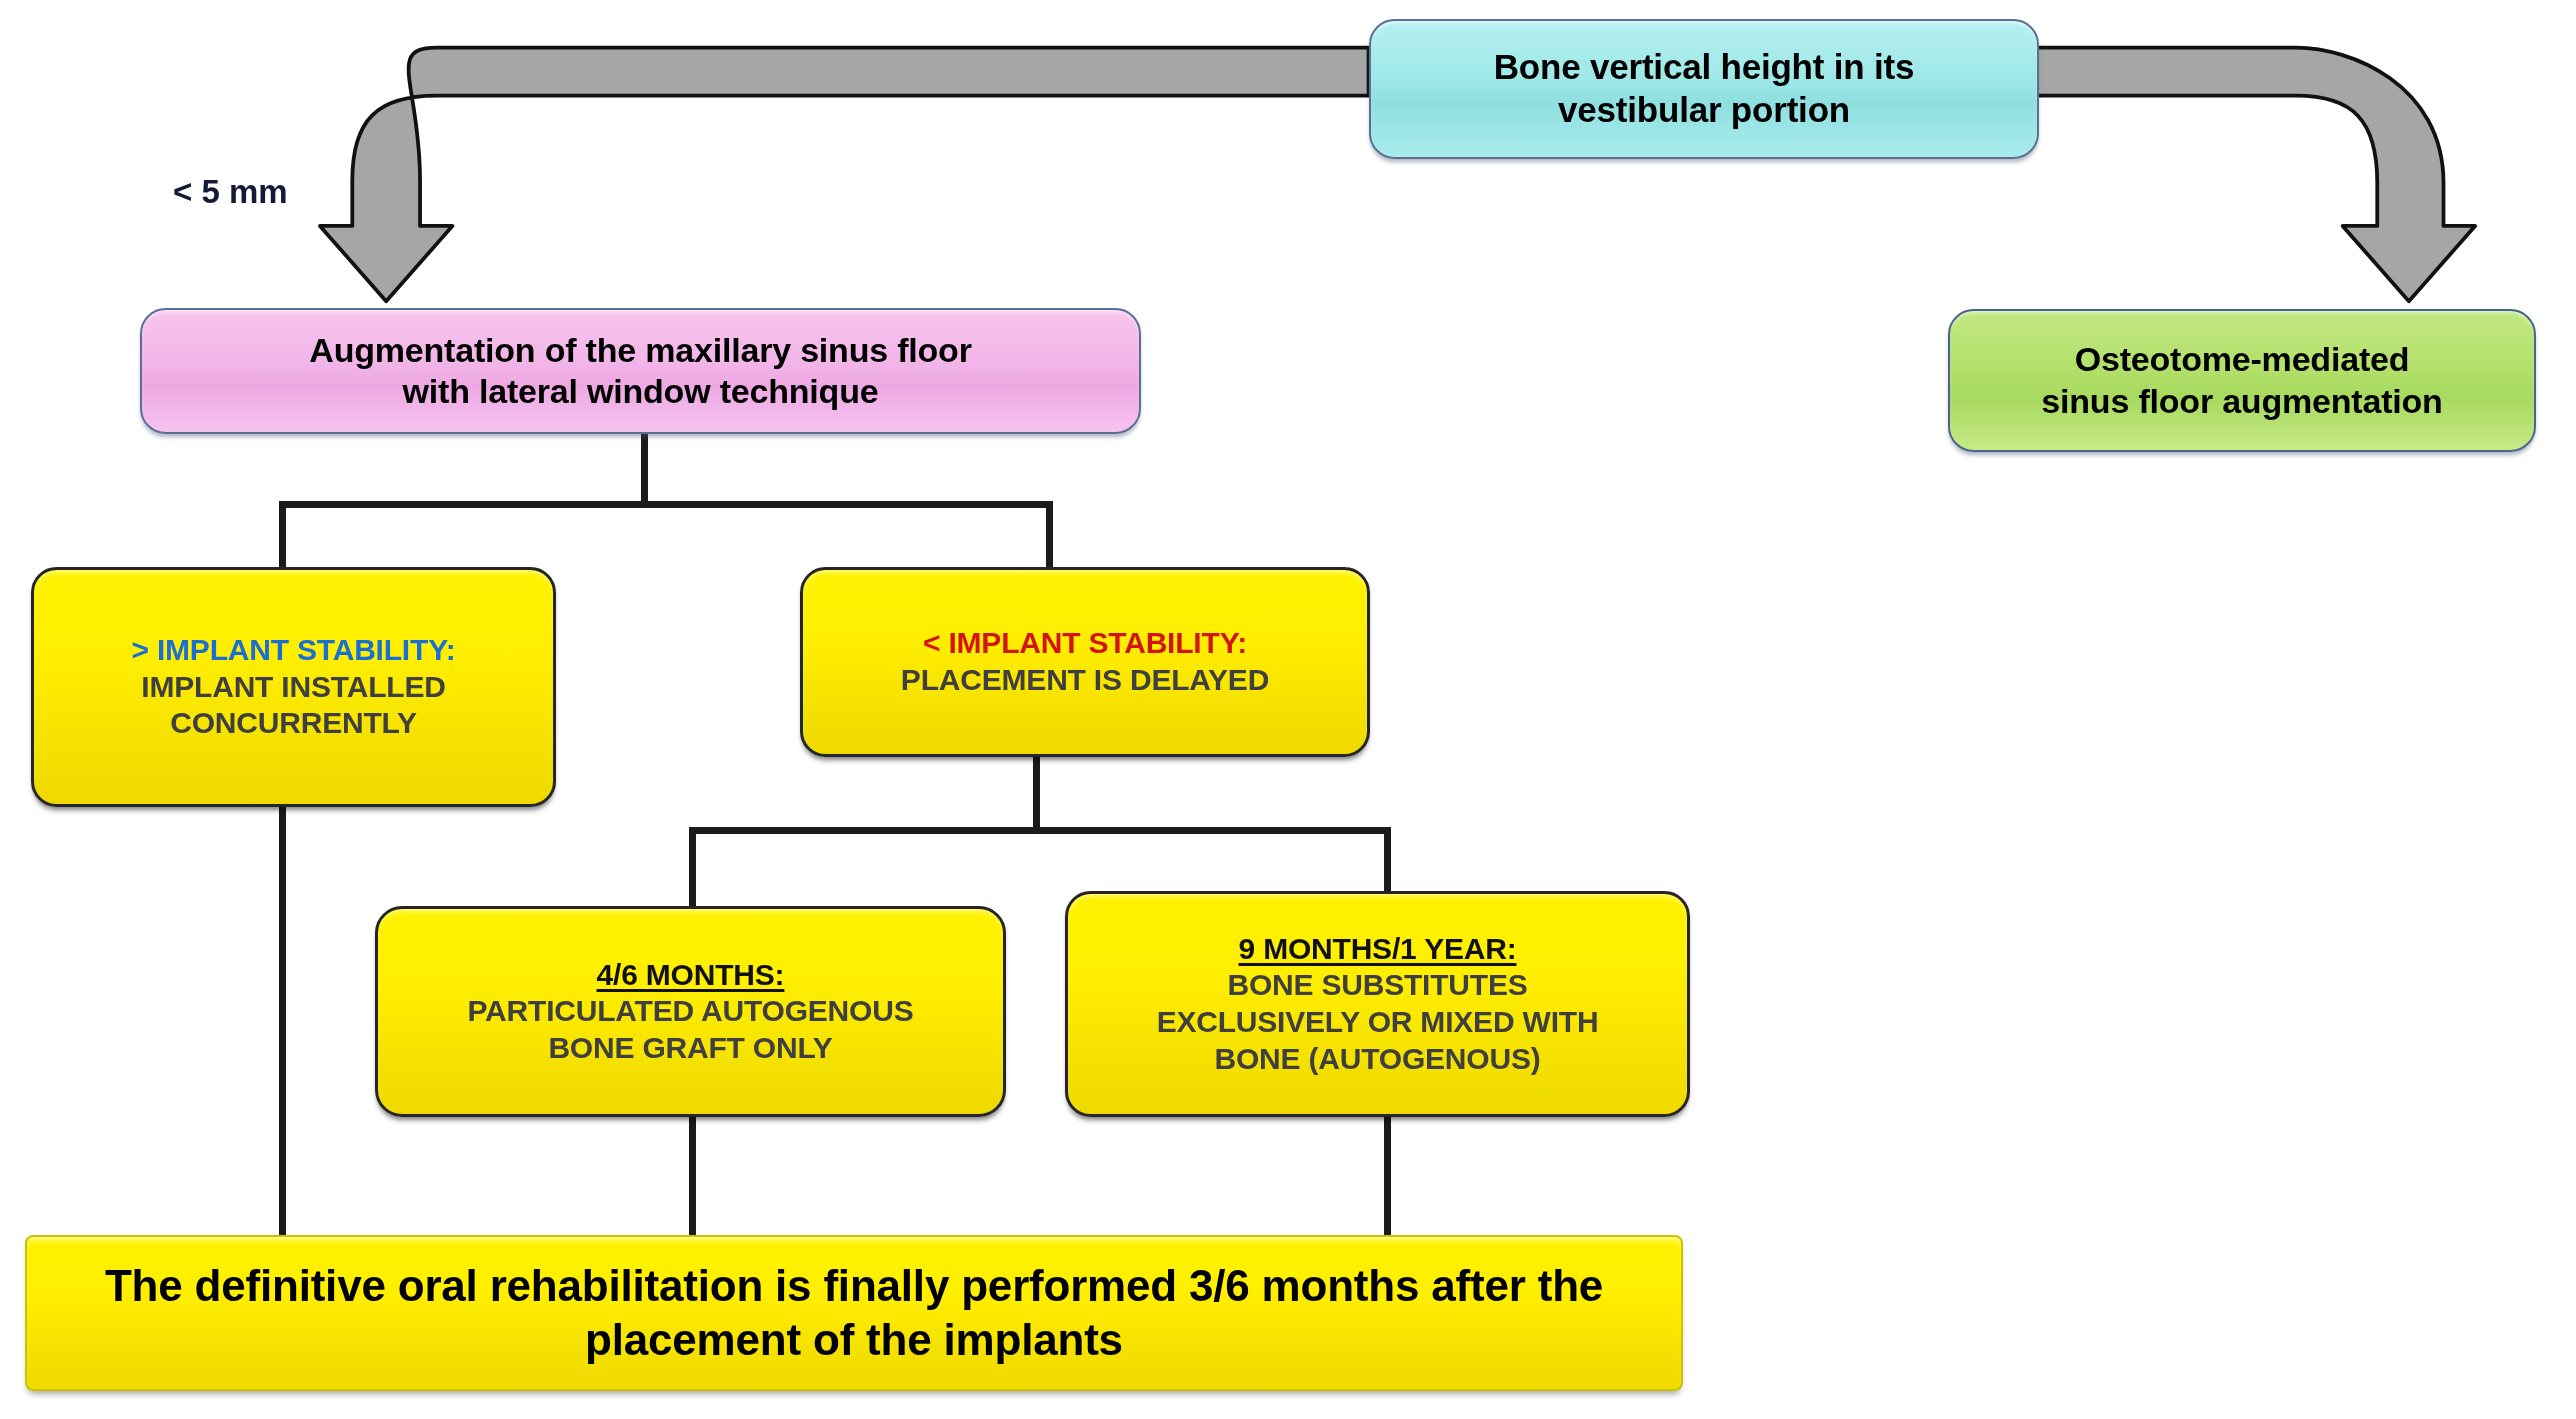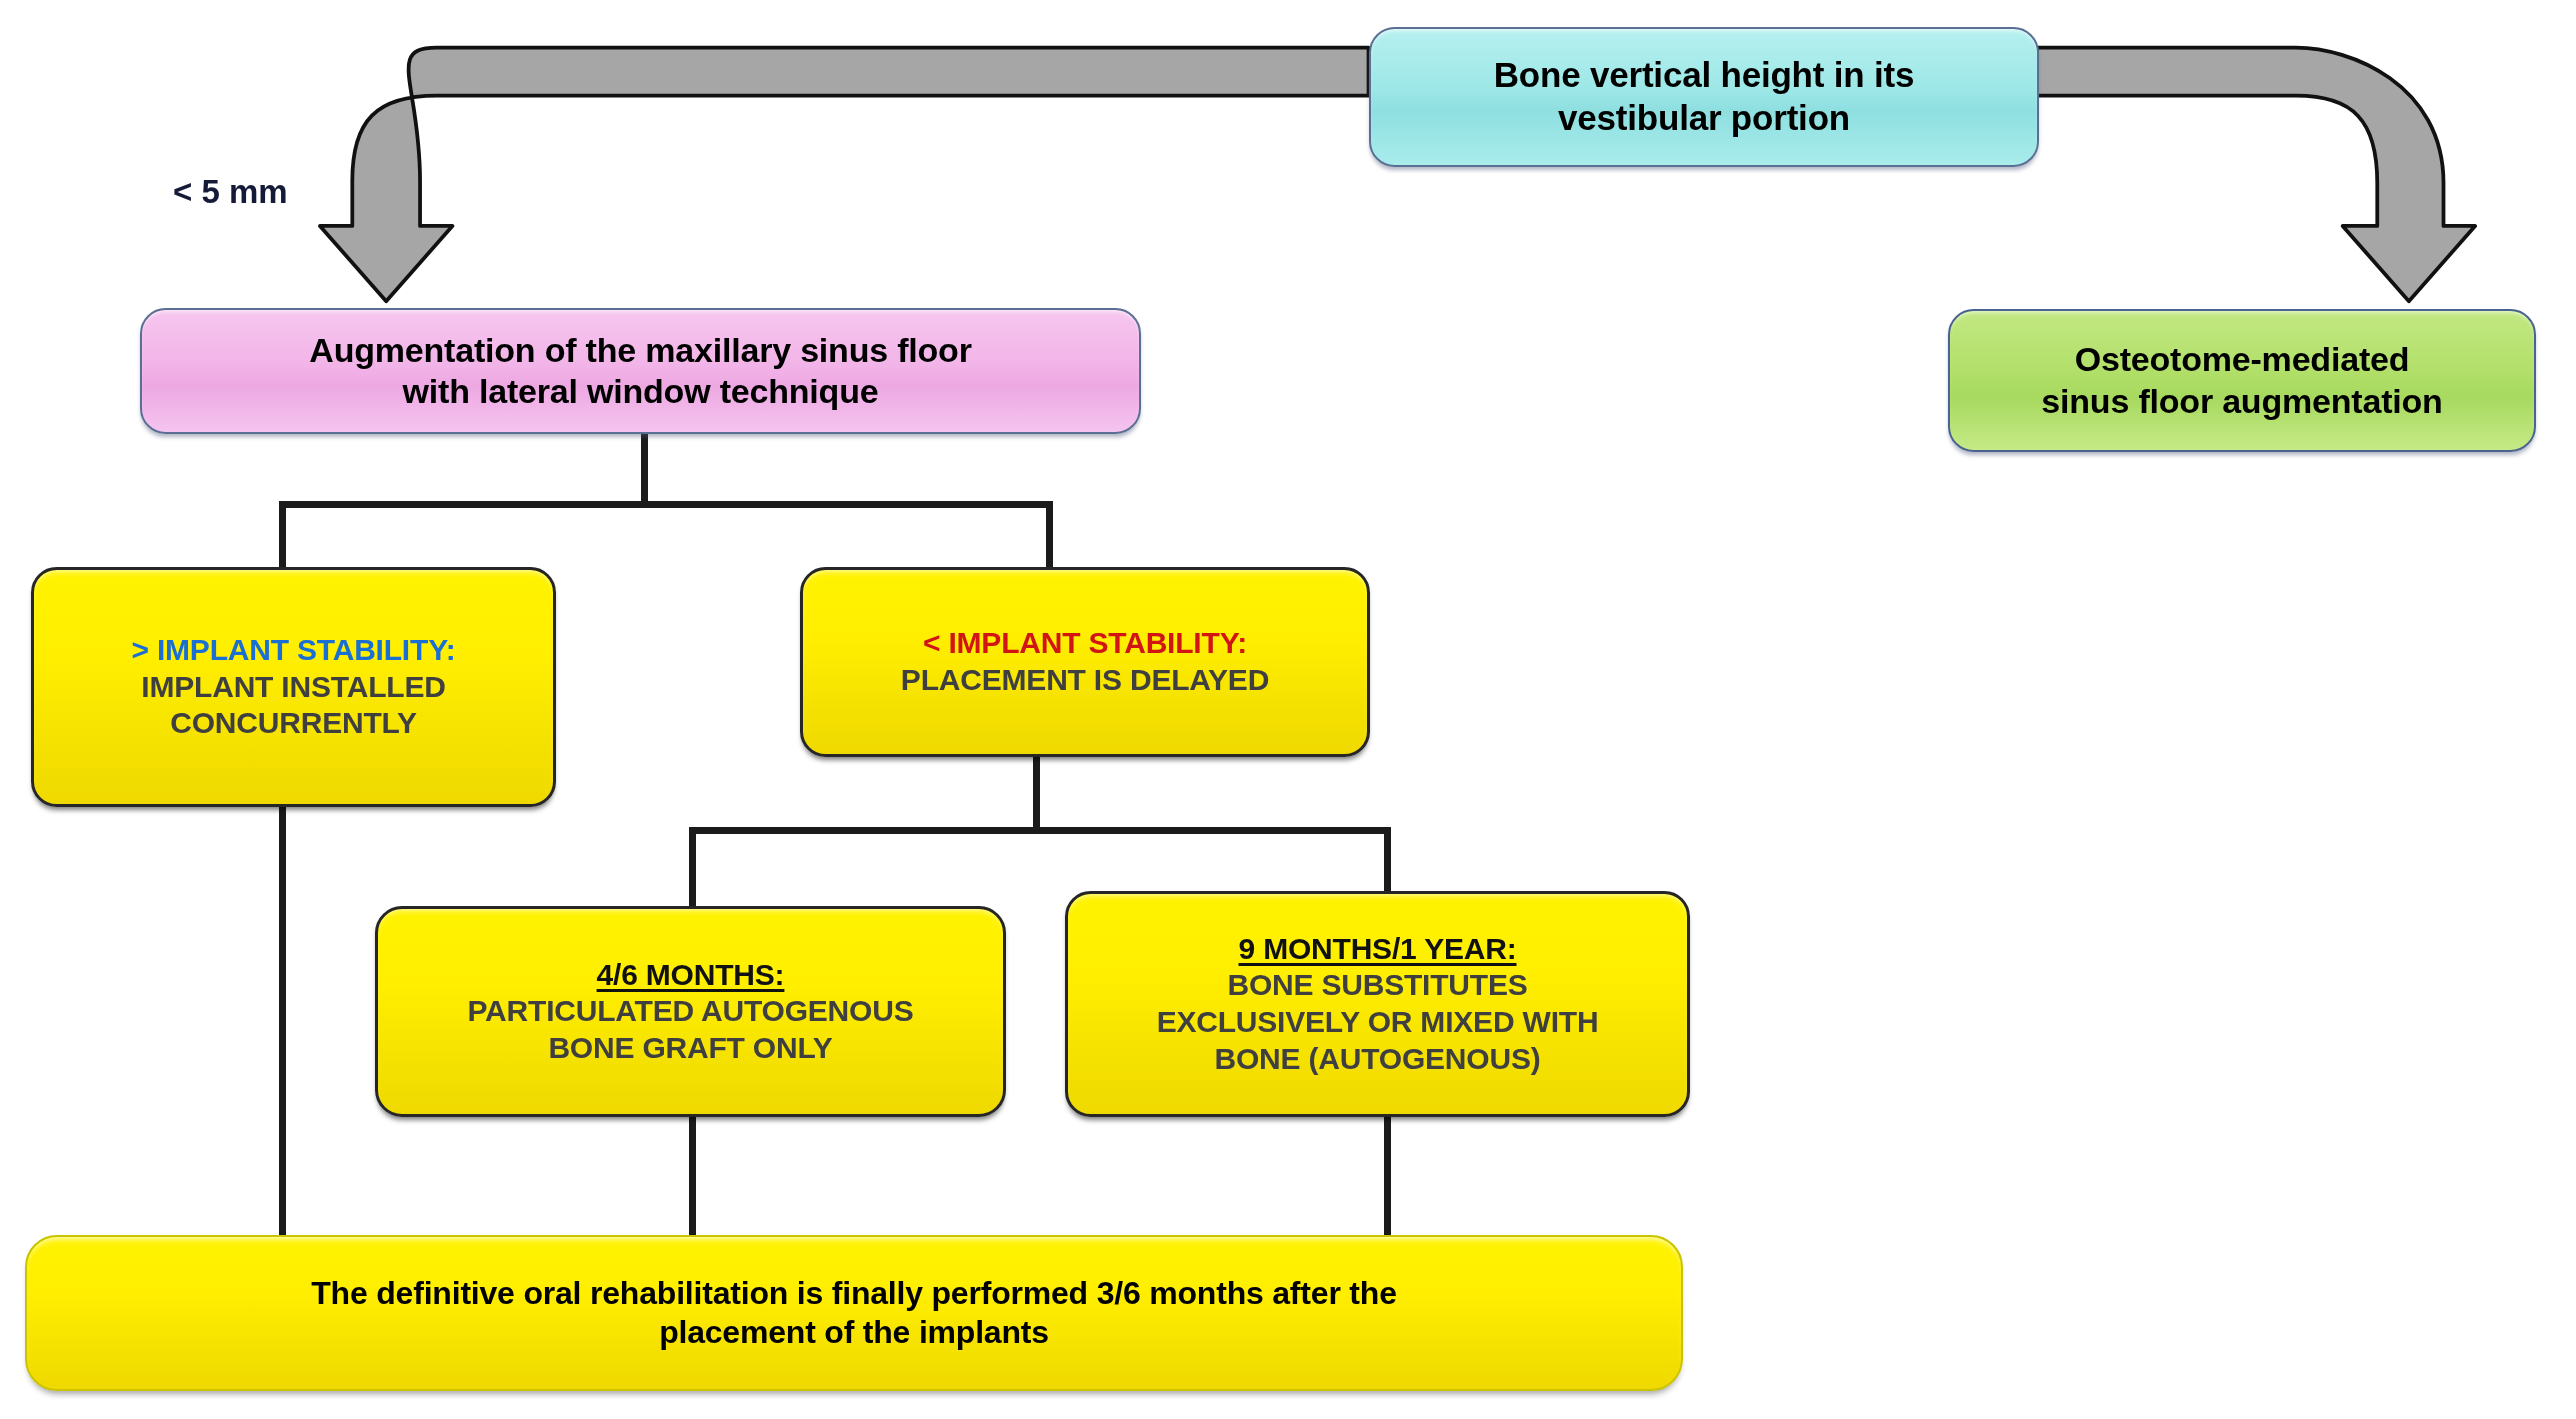--- a/index.html
+++ b/index.html
@@ -57,24 +57,24 @@
   
   .node.yellow{
     background:linear-gradient(180deg,#fff300 0%,#ffee00 38%,#f7e400 66%,#efd900 100%);
     border:3px solid #262626;
     box-shadow:0 4.5px 5.3px -2.3px rgba(0,0,0,.5), inset 0 4.5px 6px -3.8px rgba(255,255,255,.8);
     color:#3f3f3f;
     font-size:30px;
   }
   .node.yellow.bottombox{
     color:#000000;
-    font-size:32px;
+    font-size:44px;
     border:2.3px solid #c9c300;
     box-shadow:0 6px 6.8px -3px rgba(0,0,0,.35), inset 0 5.3px 6.8px -3.8px rgba(255,255,255,.85);
-    border-radius:32px;
+    border-radius:8px;
   }
 
   .hl-blue{color:#1a6fd4;}
   .hl-red{color:#d11414;}
   .hl-ul{color:#111111;text-decoration:underline;text-underline-offset:3.8px;}
 
   
   .vline{position:absolute;background:#1b1b1b;width:6.8px;}
   .hline{position:absolute;background:#1b1b1b;height:6.8px;}
 
@@ -138,21 +138,21 @@
   <div class="hline" style="left:689px; top:827px; width:702px;"></div>
   <div class="vline" style="left:689px; top:827px; height:83px;"></div>
   <div class="vline" style="left:1384px; top:827px; height:83px;"></div>
 
   <div class="vline" style="left:279px; top:753px; height:489px;"></div>
   <div class="vline" style="left:689px; top:1114px; height:128px;"></div>
   <div class="vline" style="left:1384px; top:1114px; height:128px;"></div>
 
   <div class="edgelabel" style="left:173px; top:173px;">&lt; 5 mm</div>
 
-  <div class="node cyan" style="left:1369px; top:19px; width:670px; height:140px;margin-top:8px;">
+  <div class="node cyan" style="left:1369px; top:19px; width:670px; height:140px;">
     <div class="txt">
       <div>Bone vertical height in its</div>
       <div>vestibular portion</div>
     </div>
   </div>
 
   <div class="node green" style="left:1948px; top:309px; width:588px; height:143px;">
     <div class="txt">
       <div>Osteotome-mediated</div>
       <div>sinus floor augmentation</div>

